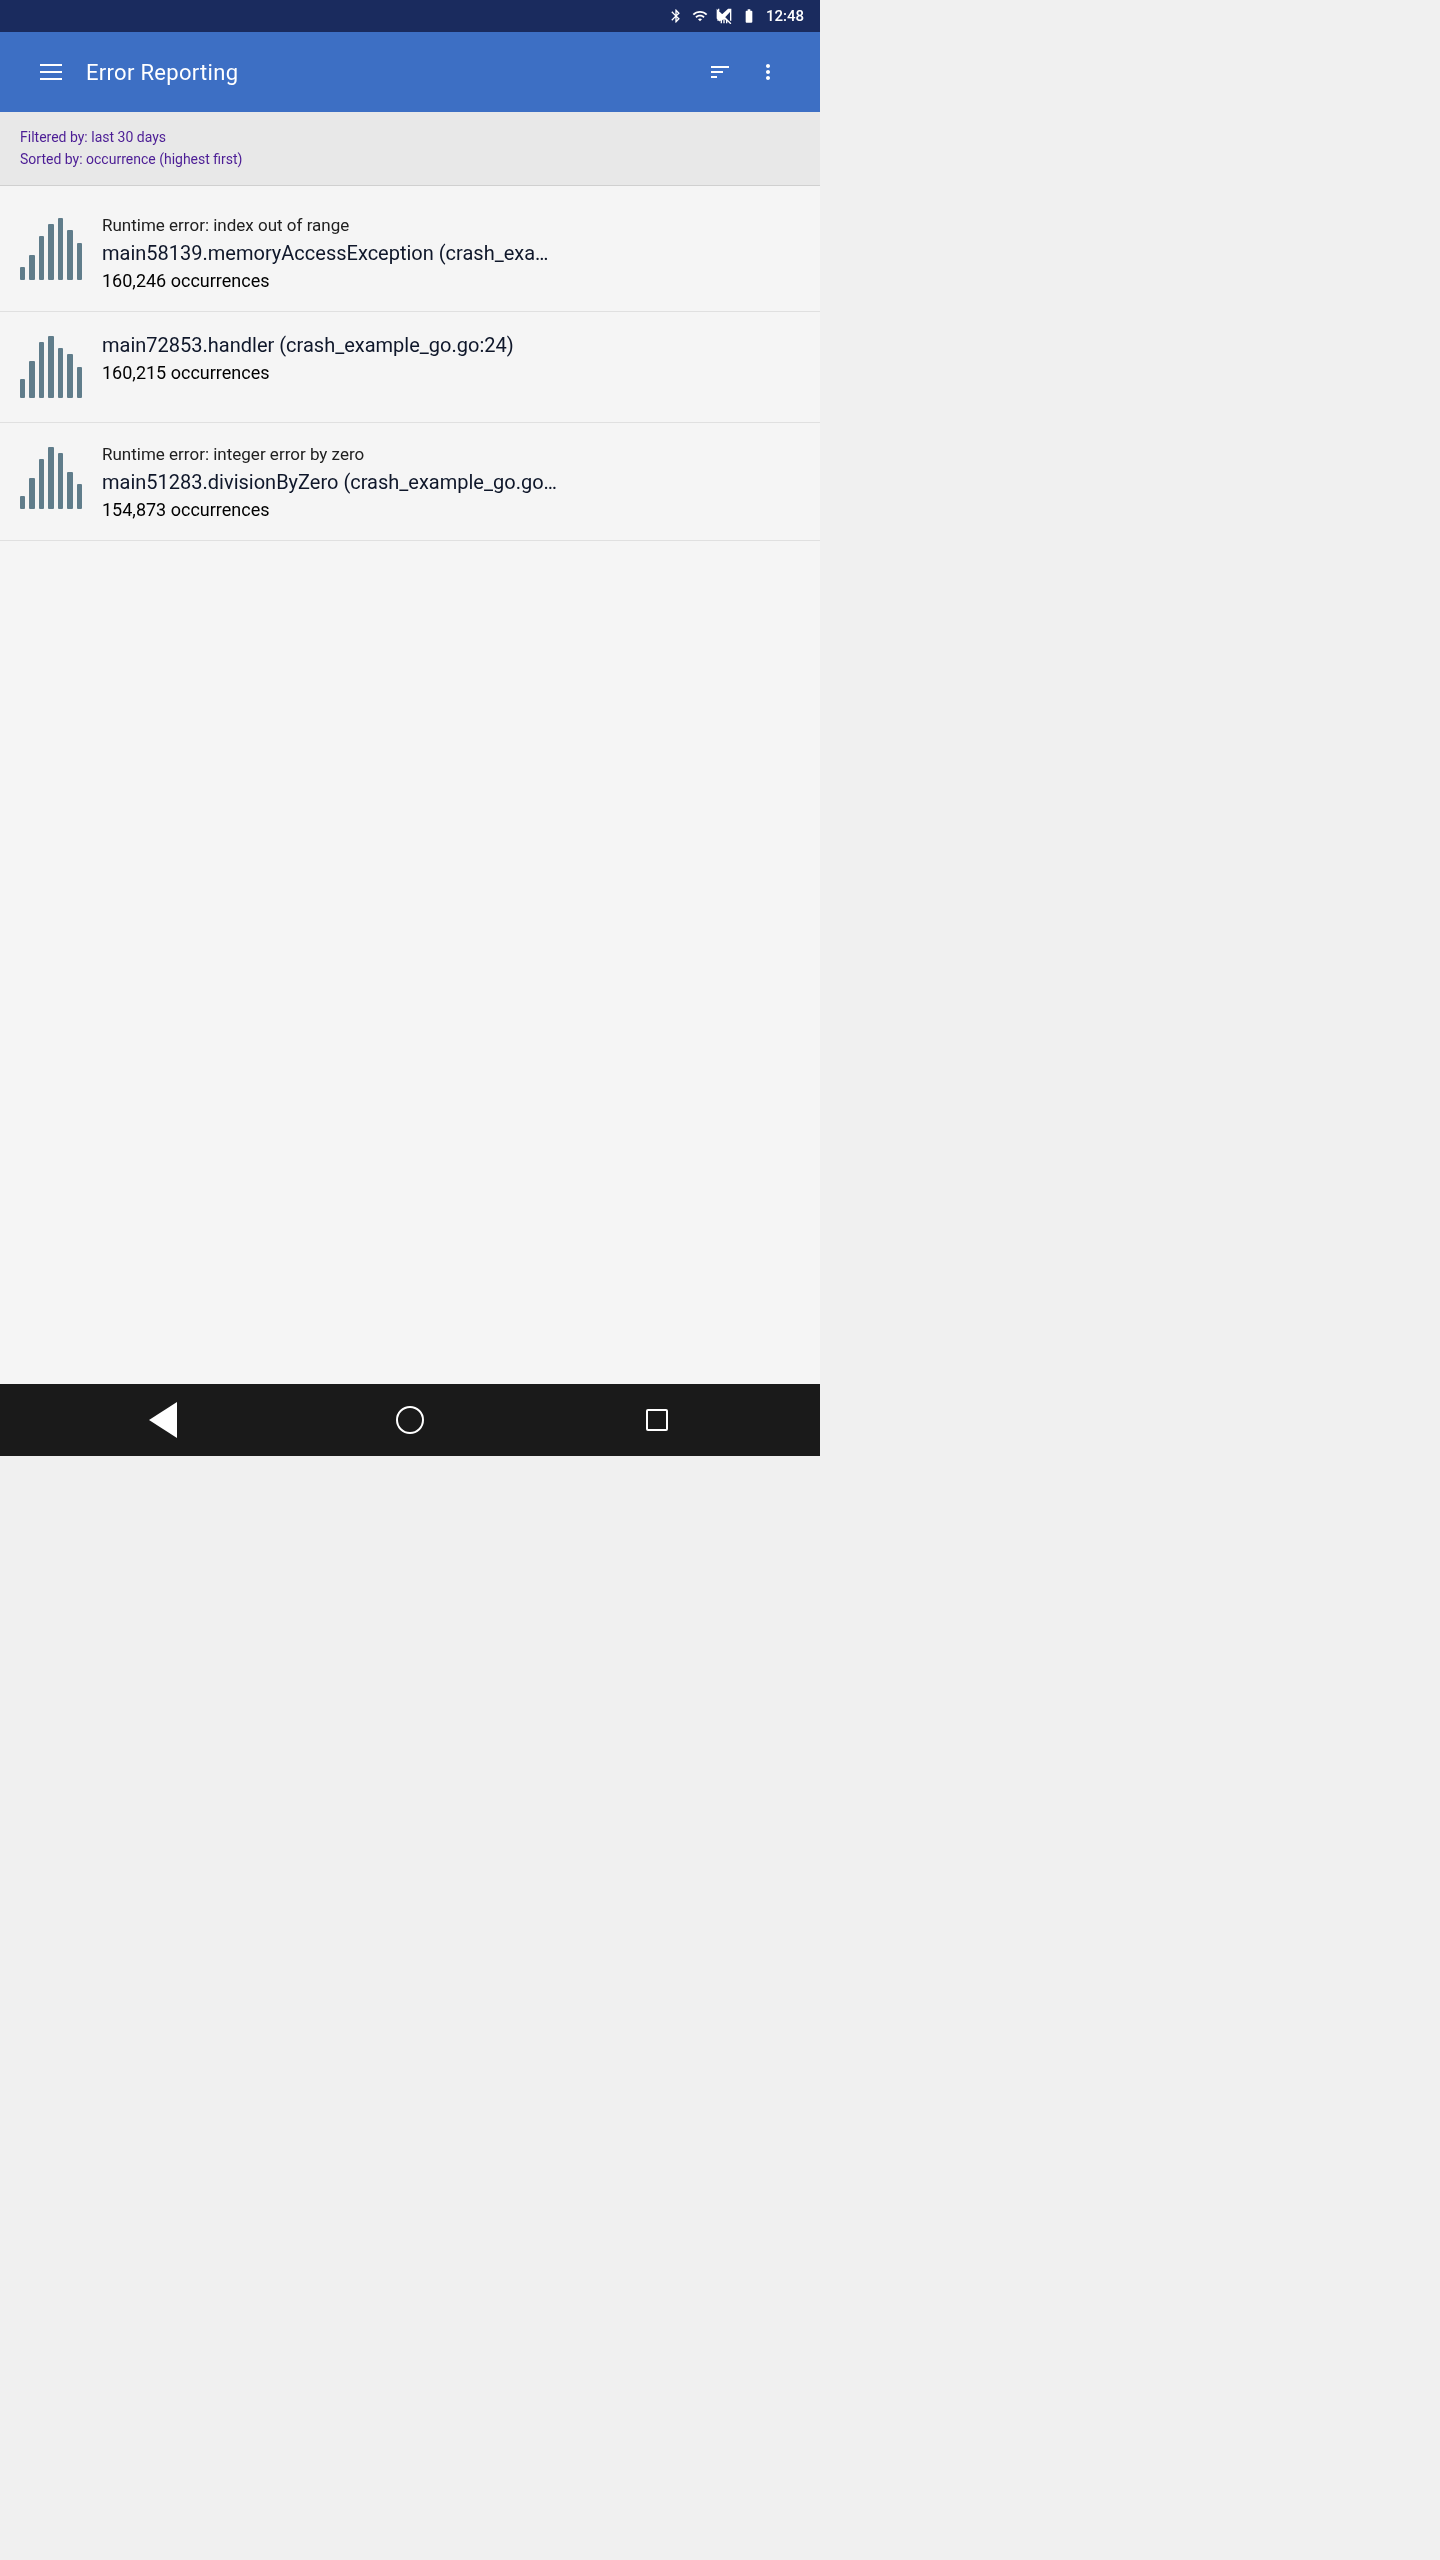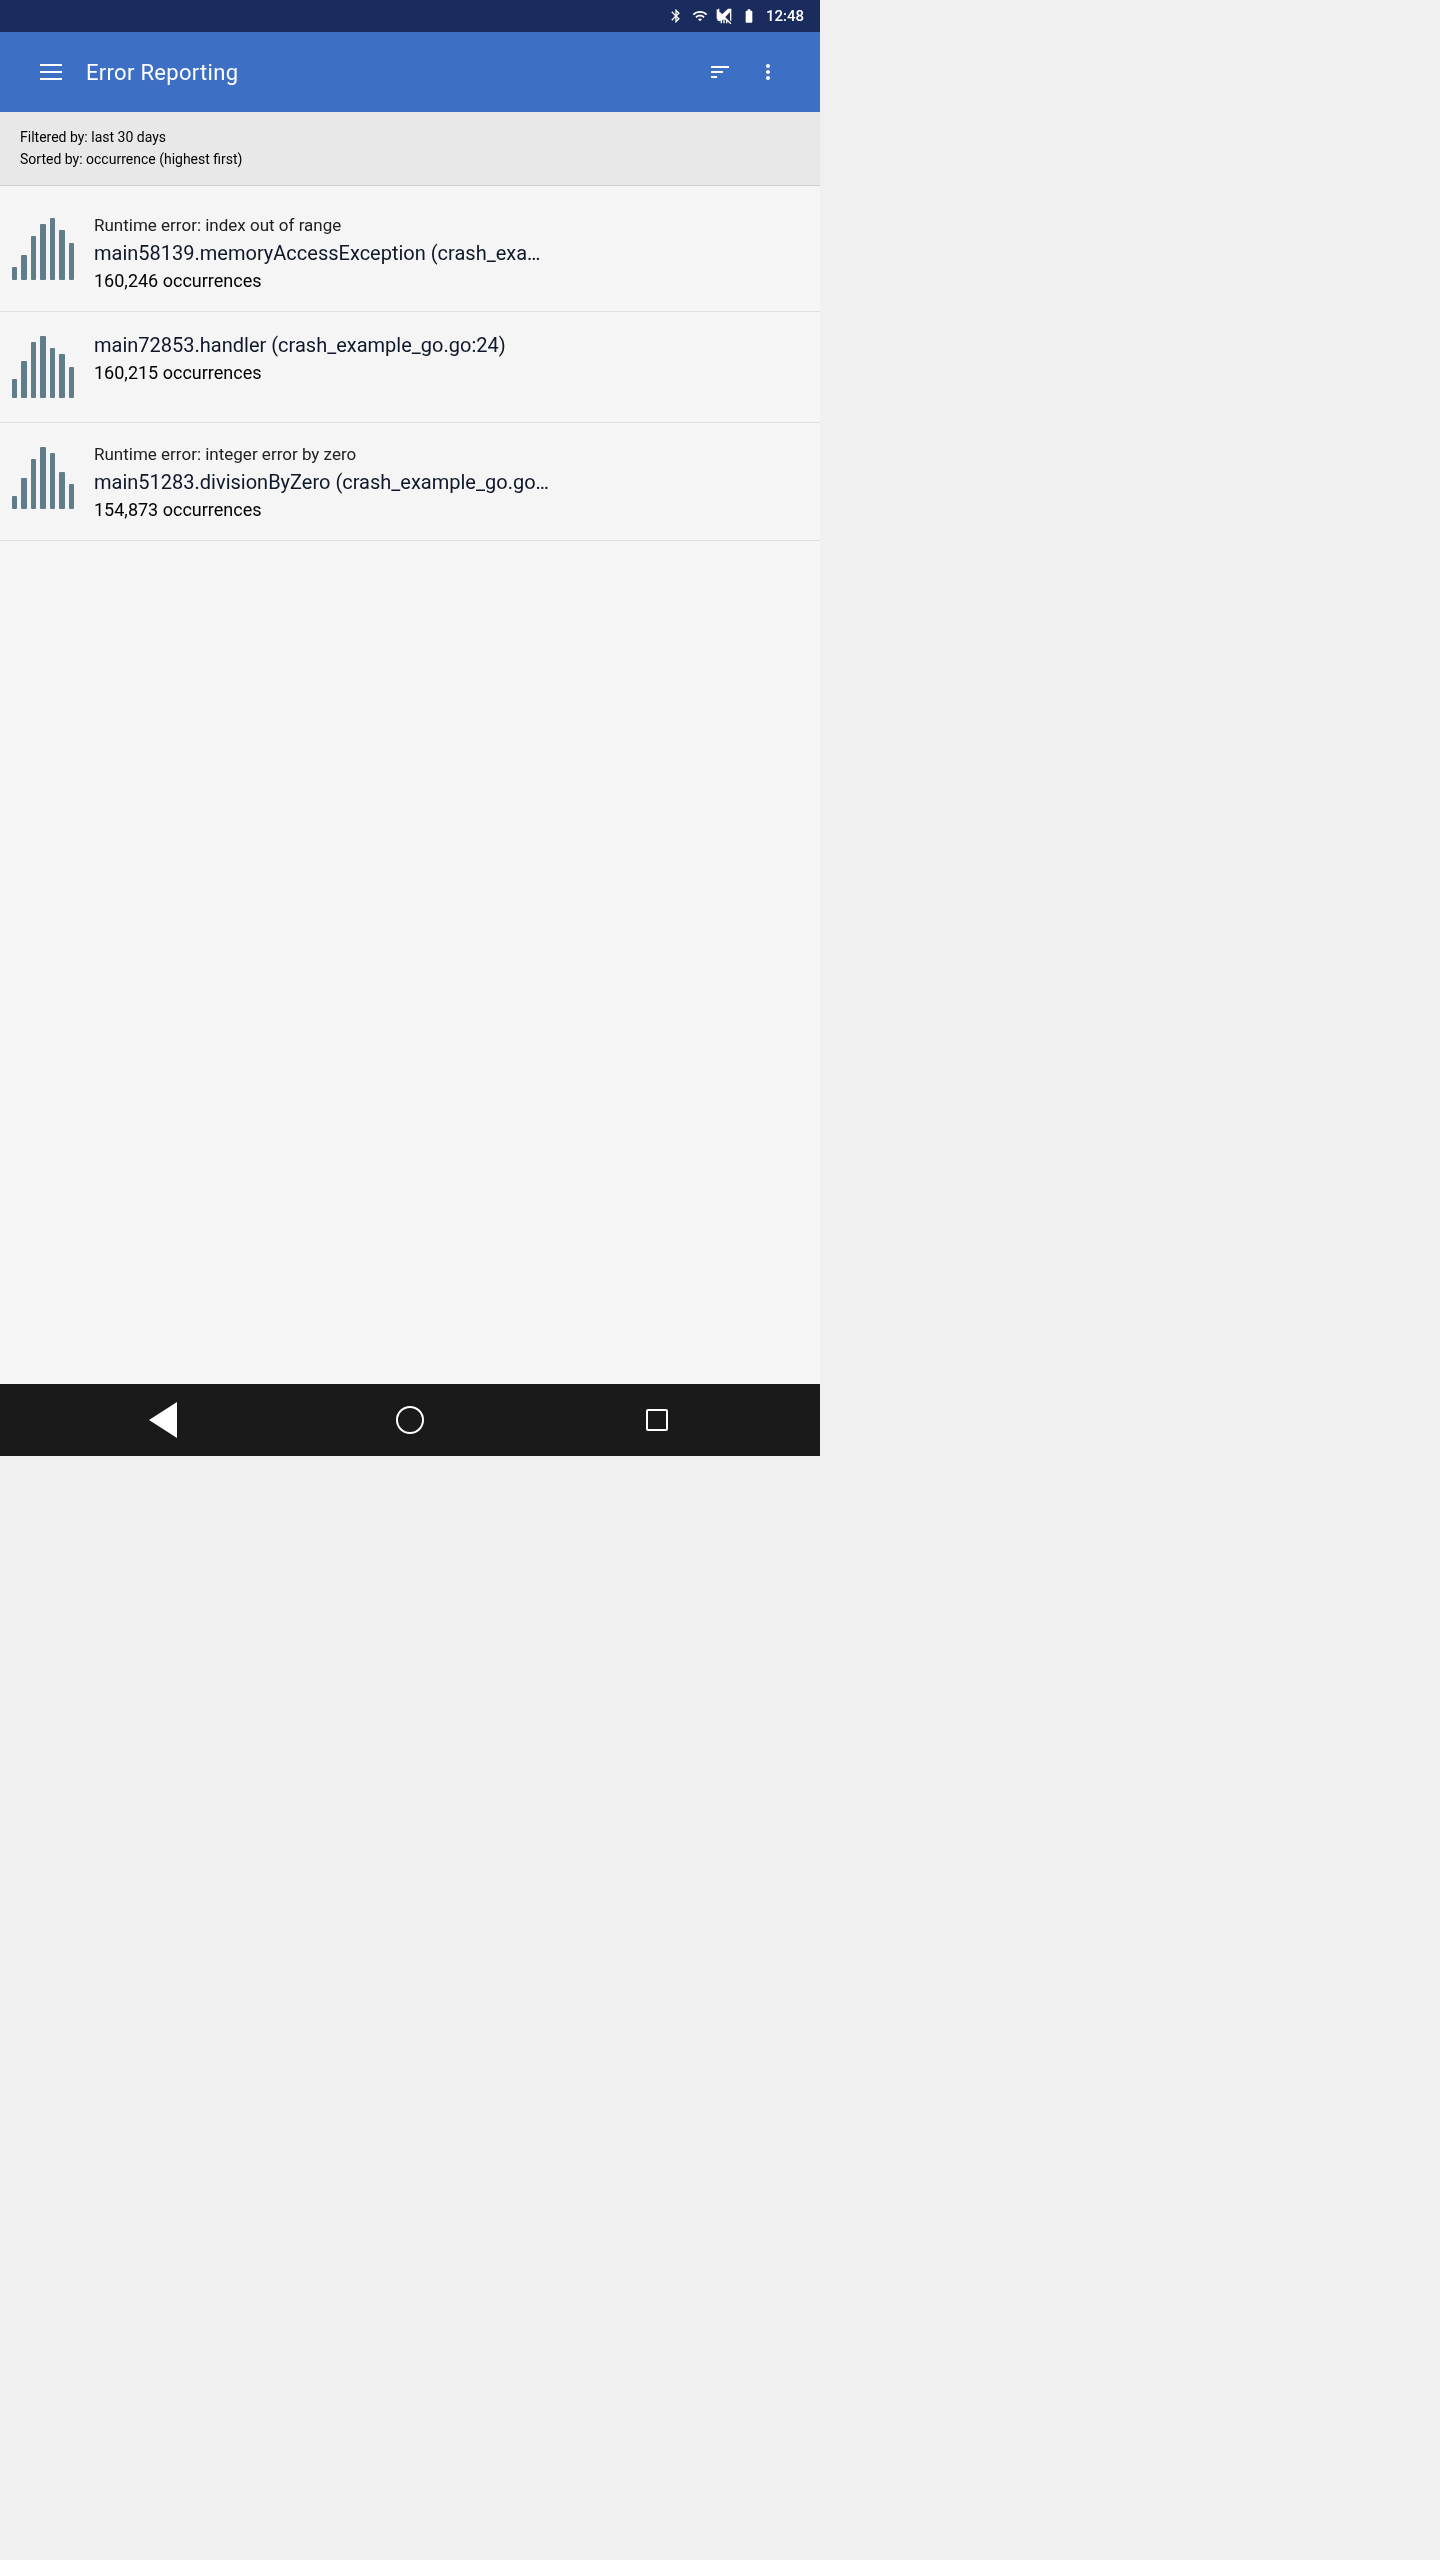--- a/index.html
+++ b/index.html
@@ -100,37 +100,37 @@
     }
 
     
     .filter-info {
       background: #e8e8e8;
       padding: 14px 20px;
       border-bottom: 1px solid #d0d0d0;
     }
 
     .filter-info-line {
-      color: #000000;
+      color: #4c1d95;
       font-size: 14px;
       line-height: 1.6;
     }
 
     
     .error-list {
       background: #f5f5f5;
       flex: 1;
       padding: 8px 0;
     }
 
     .error-item {
       background: #f5f5f5;
       display: flex;
       align-items: flex-start;
-      padding: 20px 8px;
+      padding: 20px 16px;
       cursor: pointer;
       border-bottom: 1px solid #e0e0e0;
       gap: 16px;
     }
 
     
     .bar-chart-icon {
       width: 70px;
       height: 70px;
       display: flex;

